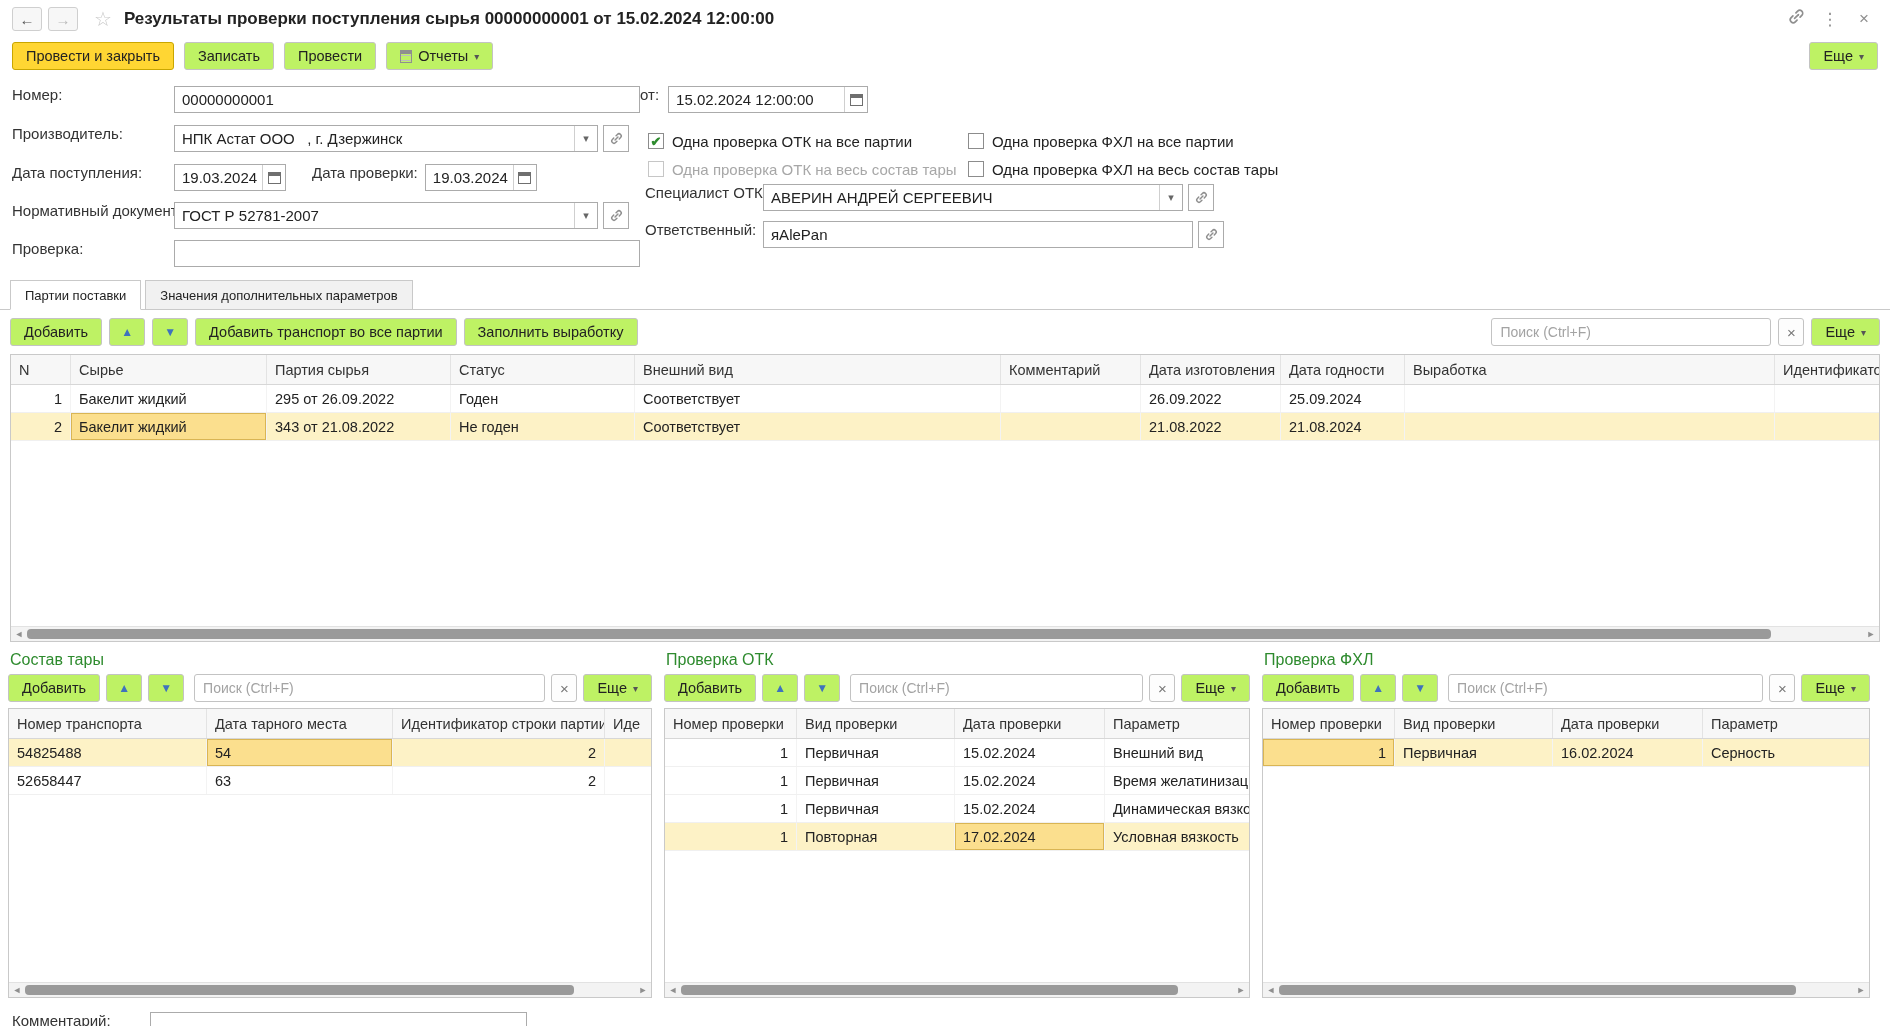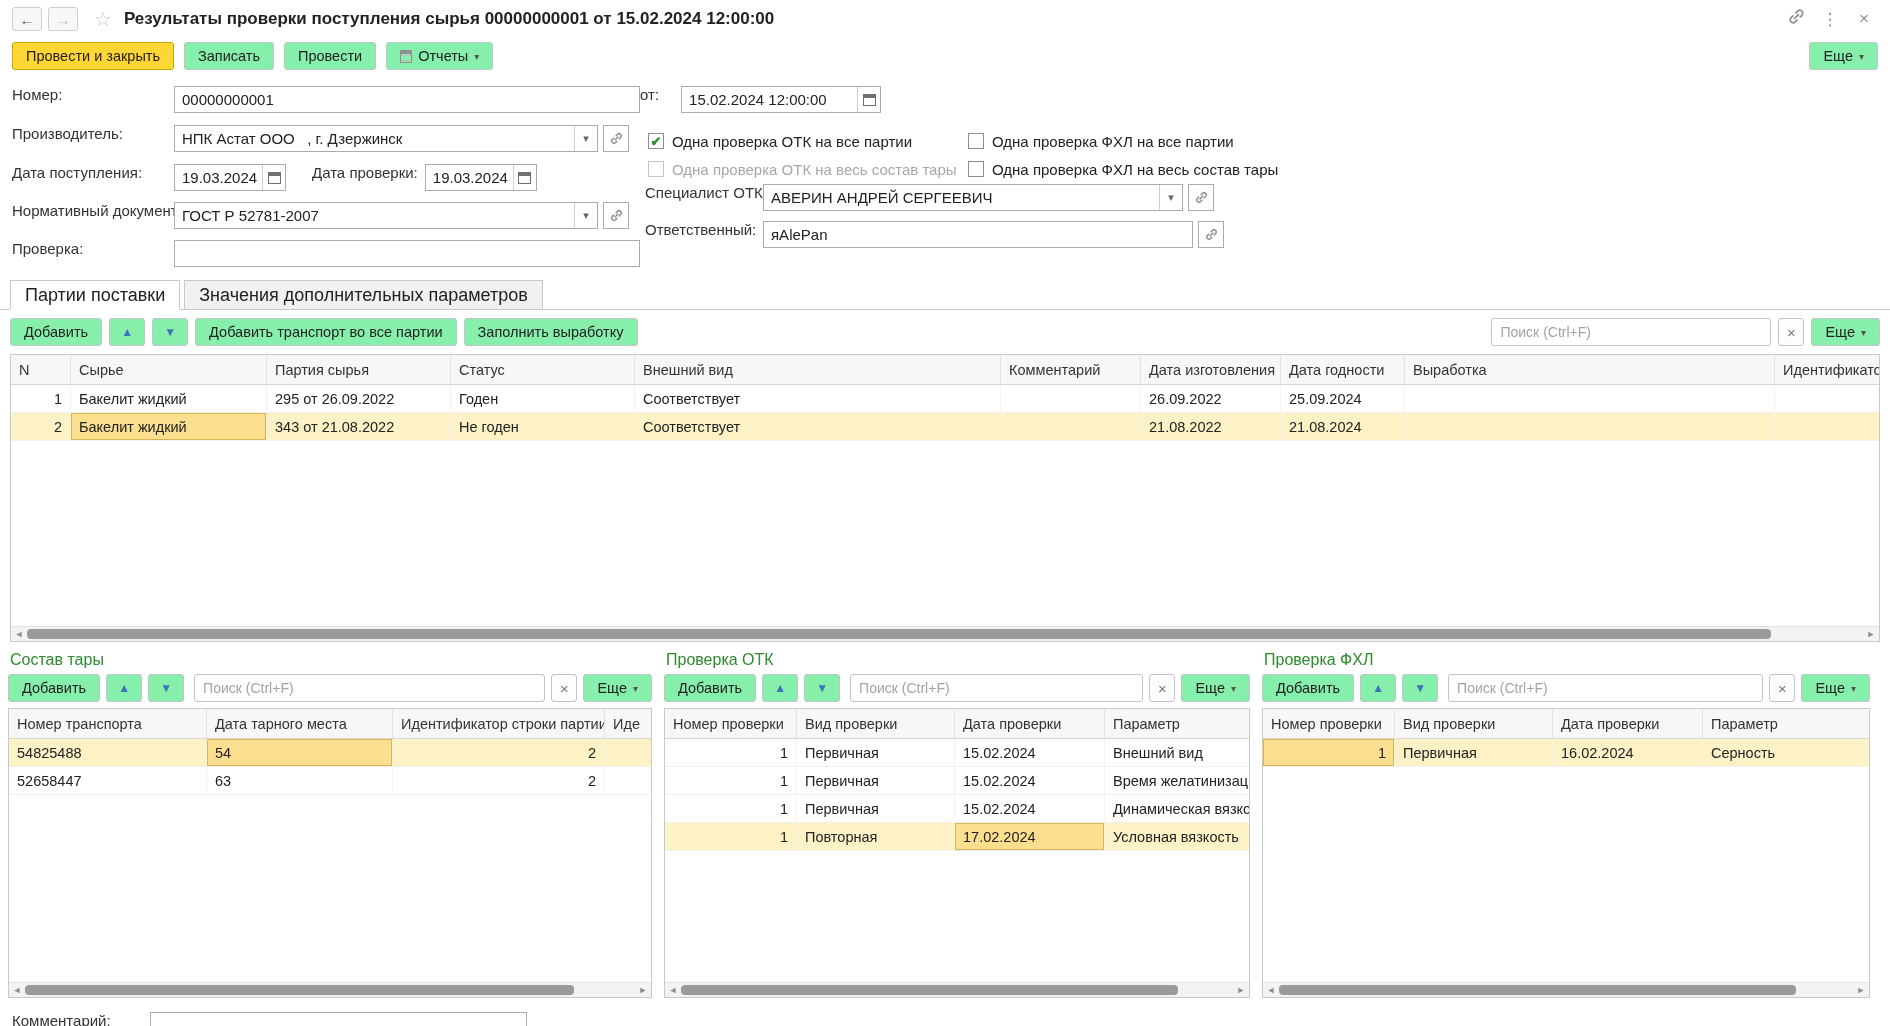--- a/index.html
+++ b/index.html
@@ -11,21 +11,21 @@
   .navbtn{width:30px;height:24px;border:1px solid #cfcfcf;border-radius:3px;background:#f7f7f7;
           color:#555;font-size:15px;display:flex;align-items:center;justify-content:center}
   .navbtn.fwd{color:#b9b9b9}
   .star{color:#c9c9c9;font-size:20px;margin:0 6px 0 10px}
   .doc-title{font-weight:bold;font-size:17px;white-space:nowrap}
   .spacer{flex:1}
   .top-icon{color:#8f8f8f;font-size:17px;width:28px;text-align:center}
 
   
   .cmdbar{display:flex;align-items:center;gap:10px;padding:4px 12px 8px}
-  .btn{height:28px;border:1px solid #c3c3c3;border-radius:3px;background:#86efac;padding:0 13px;
+  .btn{height:28px;border:1px solid #c3c3c3;border-radius:3px;background:#bef264;padding:0 13px;
        font-size:14.5px;display:inline-flex;align-items:center;gap:6px;color:#222;white-space:nowrap;cursor:default}
   .btn-primary{background:#ffd633;border-color:#c9a600;font-weight:normal}
   .caret{font-size:10px;color:#555}
   .report-icon{width:12px;height:13px;border:1px solid #8f8f8f;display:inline-block;
     background:linear-gradient(#8f8f8f 0 3px,transparent 3px),
                repeating-linear-gradient(to bottom,transparent 0 4px,#bdbdbd 4px 5px)}
 
   
   .form{position:relative;height:200px;padding:6px 12px}
   .frow{position:absolute;display:flex;height:28px;white-space:nowrap}
@@ -42,21 +42,21 @@
   .cal{width:13px;height:12px;border:1px solid #6f6f6f;border-top:4px solid #6f6f6f;display:inline-block}
   .cb{display:flex;align-items:center;gap:8px}
   .cb .box{width:16px;height:16px;border:1px solid #8c8c8c;background:#fff;display:flex;align-items:center;
            justify-content:center;font-size:13px;color:#2e8b2e;font-weight:bold;line-height:1}
   .cb.disabled .box{border-color:#c6c6c6}
   .cb.disabled .lbl{color:#a7a7a7}
 
   
   .tabs{display:flex;gap:4px;padding:0 10px;height:31px;align-items:flex-end;position:relative;z-index:2}
   .tab{height:30px;padding:0 14px;display:flex;align-items:center;border:1px solid #c9c9c9;
-       background:#f1f1f1;margin-bottom:-1px;font-size:18px}
+       background:#f1f1f1;margin-bottom:-1px;font-size:13px}
   .tab.active{background:#fff;border-bottom:1px solid #fff}
   .work-area{border-top:1px solid #c9c9c9;position:relative;z-index:1;padding:8px 10px 0}
 
   
   .grid-toolbar{display:flex;align-items:center;gap:7px;height:28px;margin-bottom:8px}
   .arrow-btn{width:36px;justify-content:center;padding:0}
   .arr-up{color:#3f72bd;font-size:12px}
   .arr-dn{color:#3f72bd;font-size:12px}
   .search{height:28px;border:1px solid #c3c3c3;border-radius:3px;padding:0 8px;font-size:14px;
           color:#333;background:#fff;font-family:"Liberation Sans",sans-serif}
@@ -153,21 +153,21 @@
 </div>
 
 <div class="form">
 
   <div class="frow" style="left:12px;top:8px">
     <span class="flabel lw">Номер:</span>
     <span class="input" style="width:466px">00000000001</span>
   </div>
 
   <div class="frow" style="left:640px;top:8px">
-    <span class="flabel" style="margin-right:22px">от:</span>
+    <span class="flabel" style="margin-right:9px">от:</span>
     <span class="ig" style="width:200px">
       <span class="val">15.02.2024 12:00:00</span>
       <span class="addon">
           <span class="cal"></span>
         </span>
     </span>
   </div>
 
   <div class="frow" style="left:12px;top:47px">
     <span class="flabel lw">Производитель:</span>

